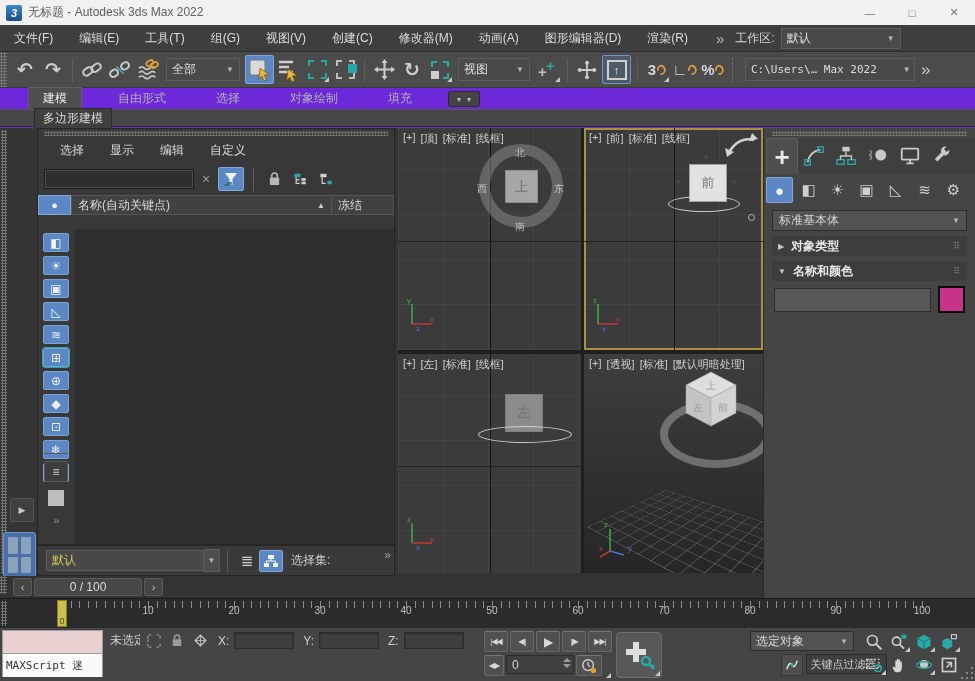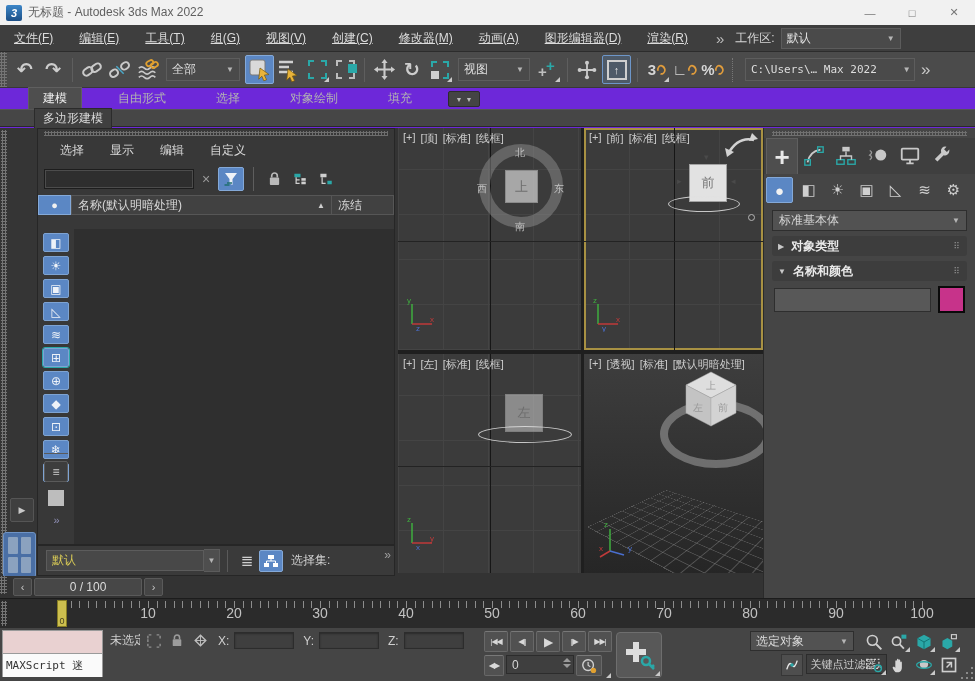--- a/index.html
+++ b/index.html
@@ -9,21 +9,21 @@
   
   .titlebar{position:absolute;left:0;top:0;width:100%;height:25px;background:#f1f1f1;display:flex;align-items:center;}
   .appicon{width:16px;height:16px;margin:0 6px 0 6px;background:linear-gradient(#3c86c8,#1c4f86);color:#fff;
            font-weight:bold;font-style:italic;font-size:11px;display:flex;align-items:center;justify-content:center;border-radius:2px;}
   .wtitle{color:#5f5f5f;font-size:12px;}
   .wbtns{margin-left:auto;display:flex;height:100%;}
   .wbtn{width:42px;display:flex;align-items:center;justify-content:center;color:#777;font-size:11px;}
   
   .menubar{position:absolute;left:0;top:25px;width:100%;height:27px;background:#3e3e3e;display:flex;align-items:center;border-bottom:1px solid #2c2c2c;box-sizing:border-box;}
   .menus{display:flex;gap:26px;padding-left:14px;}
-  .menu-item{color:#dcdcdc;text-decoration:underline;}
+  .menu-item{color:#dcdcdc;}
   .mb-overflow{margin-left:28px;color:#bdbdbd;font-size:15px;letter-spacing:-1px;}
   .ws-label{margin-left:12px;color:#d6d6d6;}
   .ws-dd{margin-left:6px;margin-right:6px;flex:0 0 108px;height:19px;background:#4a4a4a;border:1px solid #5c5c5c;
          display:flex;align-items:center;padding:0 5px;justify-content:space-between;color:#e0e0e0;}
   .caret{font-size:8px;color:#b5b5b5;}
   
   .maintb{position:absolute;left:0;top:52px;width:100%;height:36px;background:#4b4b4b;display:flex;align-items:center;border-bottom:1px solid #383838;box-sizing:border-box;}
   .grip-v{width:7px;align-self:stretch;background-image:radial-gradient(#757575 1px,transparent 1.2px);background-size:3px 3px;margin-right:4px;}
   .tbtn{min-width:26px;height:27px;display:flex;align-items:center;justify-content:center;color:#cdcdcd;position:relative;margin:0 1px;border-radius:2px;}
   .tbtn.glyph{font-size:19px;font-weight:bold;}
@@ -144,21 +144,21 @@
   .rollout .arr{font-size:8px;color:#c9c9c9;}
   .rollout .rgrip{margin-left:auto;color:#8a8a8a;font-size:9px;letter-spacing:1px;}
   .nc-row{display:flex;align-items:center;margin:4px 10px;gap:7px;}
   .name-input{flex:1;height:22px;background:#585858;border:1px solid #2e2e2e;}
   .swatch{width:23px;height:23px;border:2px solid #0a0a0a;}
   
   .trackbar{position:absolute;left:0;top:598px;width:100%;height:30px;background:#2b2b2b;border-top:1px solid #1c1c1c;box-sizing:border-box;}
   .trackbar .grip-v{position:absolute;left:1px;top:2px;bottom:2px;width:6px;}
   .ruler{position:absolute;left:0;top:0;right:0;bottom:0;}
   .tick{position:absolute;top:2px;width:1px;height:7px;background:#8d8d8d;}
-  .tnum{position:absolute;top:6px;transform:translateX(-50%);color:#c2c2c2;font-size:14px;}
+  .tnum{position:absolute;top:6px;transform:translateX(-50%);color:#c2c2c2;font-size:10px;}
   .tslider{position:absolute;left:57px;top:1px;width:10px;height:27px;background:#cdbf4e;border:1px solid #877d24;box-sizing:border-box;
            color:#4a4420;font-size:9px;display:flex;align-items:flex-end;justify-content:center;}
   
   .statusbar{position:absolute;left:0;top:628px;width:100%;height:53px;background:#454545;}
   .ms{position:absolute;left:2px;top:2px;width:101px;height:47px;border:1px solid #9a9a9a;box-sizing:border-box;}
   .ms-pink{height:22px;background:#e9d1d1;border-bottom:1px solid #9a9a9a;}
   .ms-white{height:23px;background:#fafafa;color:#333;font-family:"DejaVu Sans Mono","Liberation Mono",monospace;
             font-size:11px;display:flex;align-items:center;padding-left:3px;white-space:nowrap;overflow:hidden;}
   .sb-mid{position:absolute;left:110px;top:0;width:372px;height:100%;}
   .sb-row{display:flex;align-items:center;height:25px;gap:5px;}
@@ -414,21 +414,21 @@
         <svg width="15" height="14" viewBox="0 0 16 16">
             <rect x="1" y="2" width="7" height="4" fill="#cfcfcf"></rect>
             <path d="M3 6v7h4" stroke="#cfcfcf" stroke-width="1.4" fill="none"></path>
             <rect x="9" y="10" width="5" height="4" fill="#2aa8a8"></rect>
           </svg>
       </span>
     </div>
     <div class="exp-header">
       <span class="hicon">●</span>
       <span class="hname">
-        <span>名称(默认明暗处理)</span>
+        <span>名称(自动关键点)</span>
         <span class="sort">▲</span>
       </span>
       <span class="hfrozen">冻结</span>
     </div>
     <div class="exp-body">
       <div class="exp-strip">
           <span class="fbtn">◧</span>
           <span class="fbtn">☀</span>
           <span class="fbtn">▣</span>
           <span class="fbtn">◺</span>

